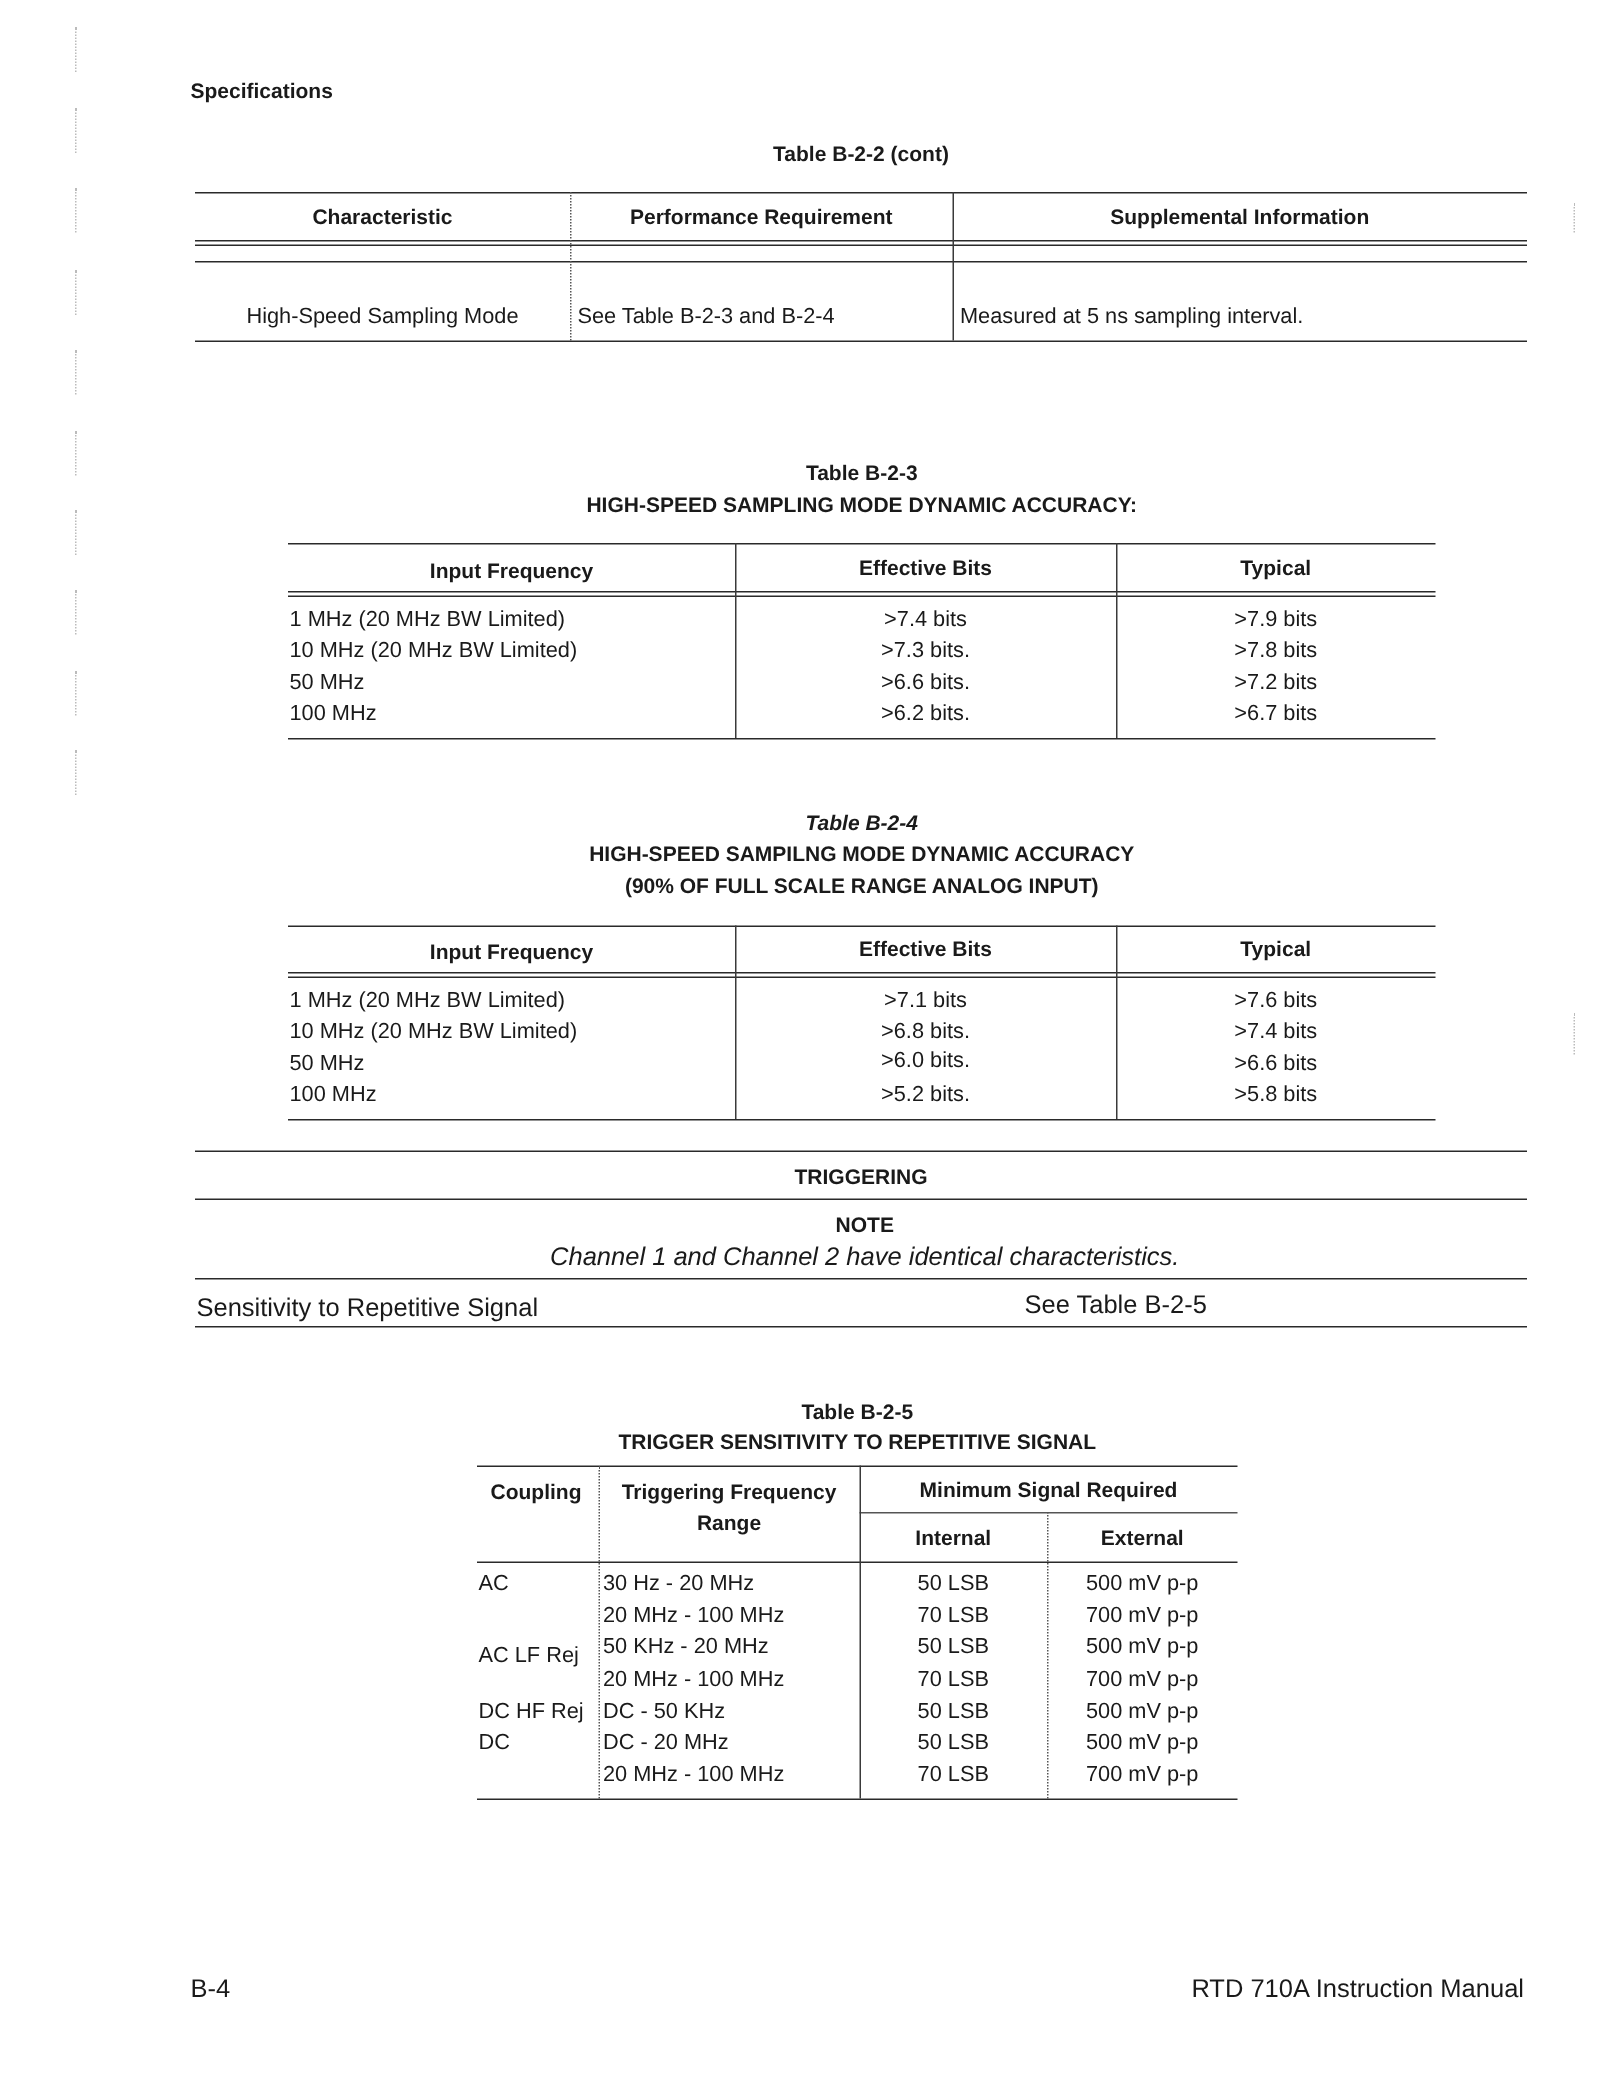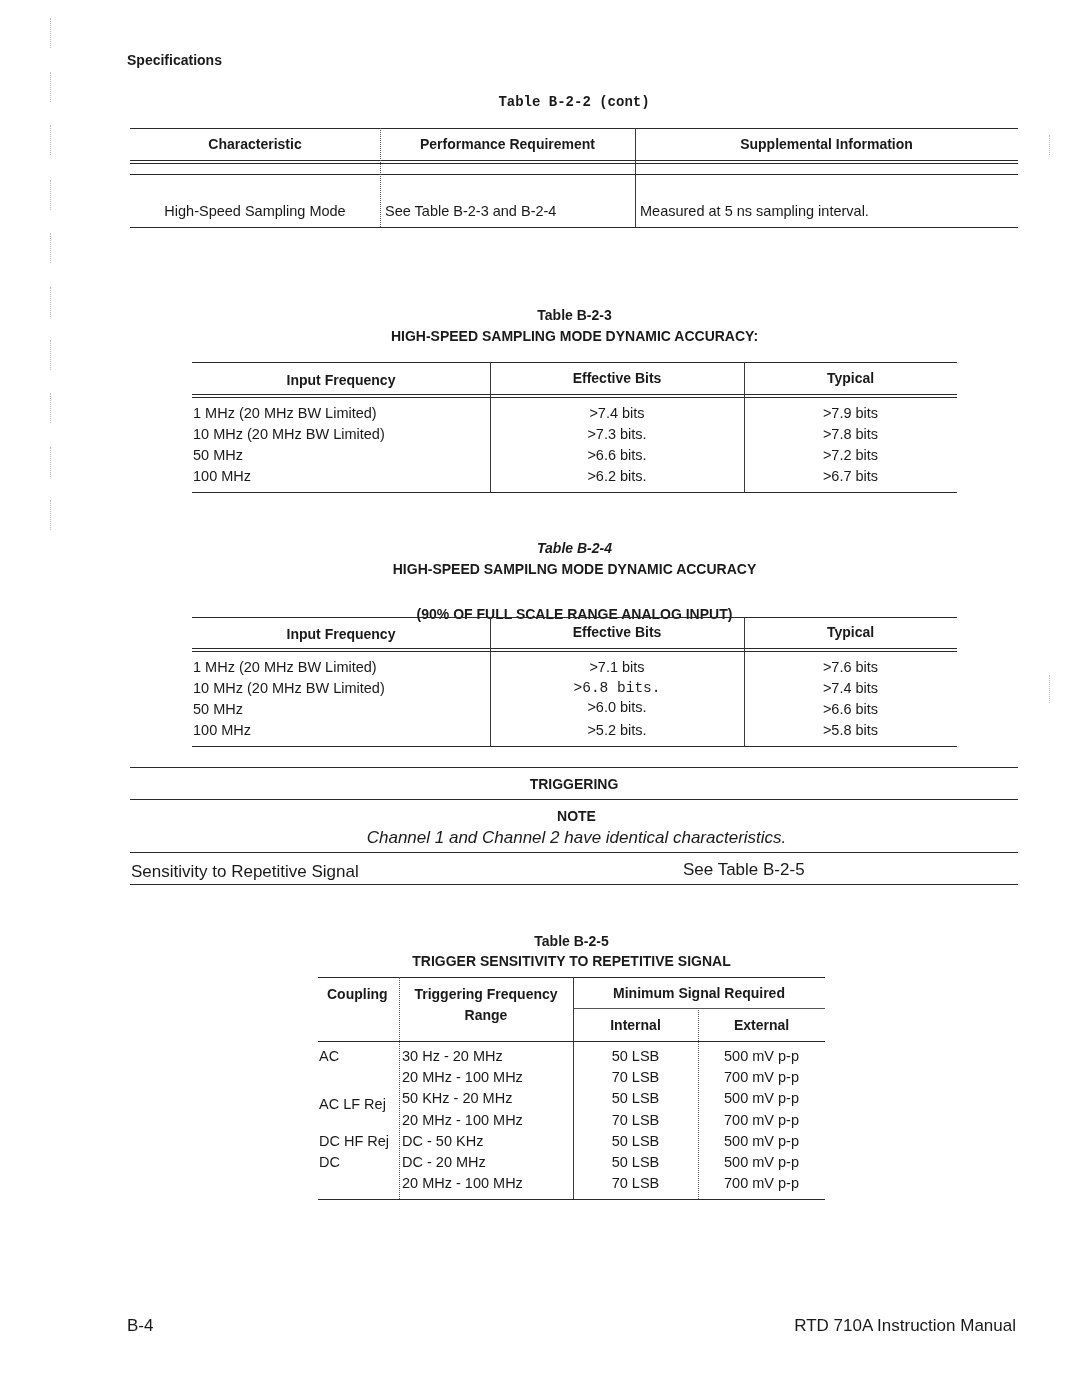--- a/index.html
+++ b/index.html
@@ -28,21 +28,21 @@
 <div class="margin-mark" style="left:50px; top:287px; height:30px;"></div>
 <div class="margin-mark" style="left:50px; top:340px; height:30px;"></div>
 <div class="margin-mark" style="left:50px; top:393px; height:30px;"></div>
 <div class="margin-mark" style="left:50px; top:447px; height:30px;"></div>
 <div class="margin-mark" style="left:50px; top:500px; height:30px;"></div>
 <div class="margin-mark" style="left:1049px; top:135px; height:20px;"></div>
 <div class="margin-mark" style="left:1049px; top:675px; height:28px;"></div>
 
 <div class="abs hdr" style="left:127px; top:52px;">Specifications</div>
 
-<div class="abs hdr center" style="left:130px; width:888px; top:94px;font-family:Liberation Mono, monospace;">Table B-2-2 (cont)</div>
+<div class="abs hdr center" style="left:130px; width:888px; top:94px;">Table B-2-2 (cont)</div>
 
 <div>
   <div class="hline" style="left:130px; width:888px; top:128px;"></div>
   <div class="hline" style="left:130px; width:888px; top:160px;"></div>
   <div class="hline" style="left:130px; width:888px; top:163px;"></div>
   <div class="hline" style="left:130px; width:888px; top:174px;"></div>
   <div class="hline" style="left:130px; width:888px; top:227px;"></div>
   <div class="vline dot" style="left:380px; top:128px; height:99px;"></div>
   <div class="vline" style="left:635px; top:128px; height:99px;"></div>
 
@@ -91,21 +91,21 @@
       <div>
         <div class="cell t15" style="left: 193px; top: 468px;">100 MHz</div>
         <div class="cell t15 center" style="left: 490px; width: 254px; top: 468px;">&gt;6.2 bits.</div>
         <div class="cell t15 center" style="left: 744px; width: 213px; top: 468px;">&gt;6.7 bits</div>
       </div>
     </div>
 </div>
 
 <div class="abs hdr center" style="left:192px; width:765px; top:540px;font-style:italic;">Table B-2-4</div>
 <div class="abs hdr center" style="left:172px; width:805px; top:561px;">HIGH-SPEED SAMPILNG MODE DYNAMIC ACCURACY</div>
-<div class="abs hdr center" style="left:172px; width:805px; top:582px;margin-top:24px;">(90% OF FULL SCALE RANGE ANALOG INPUT)</div>
+<div class="abs hdr center" style="left:172px; width:805px; top:582px;">(90% OF FULL SCALE RANGE ANALOG INPUT)</div>
 
 <div>
   <div class="hline" style="left:192px; width:765px; top:617px;"></div>
   <div class="hline" style="left:192px; width:765px; top:648px;"></div>
   <div class="hline" style="left:192px; width:765px; top:651px;"></div>
   <div class="hline" style="left:192px; width:765px; top:746px;"></div>
   <div class="vline" style="left:490px; top:617px; height:129px;"></div>
   <div class="vline" style="left:744px; top:617px; height:129px;"></div>
 
   <div class="cell hdr center" style="left:192px; width:298px; top:626px;">Input Frequency</div>
@@ -113,21 +113,21 @@
   <div class="cell hdr center" style="left:744px; width:213px; top:624px;">Typical</div>
 
   <div id="b24-rows">
       <div>
         <div class="cell t15" style="left: 193px; top: 659px;">1 MHz (20 MHz BW Limited)</div>
         <div class="cell t15 center" style="left: 490px; width: 254px; top: 659px;">&gt;7.1 bits</div>
         <div class="cell t15 center" style="left: 744px; width: 213px; top: 659px;">&gt;7.6 bits</div>
       </div>
       <div>
         <div class="cell t15" style="left: 193px; top: 680px;">10 MHz (20 MHz BW Limited)</div>
-        <div class="cell t15 center" style="left: 490px; width: 254px; top: 680px; font-family: Liberation Mono, monospace;">&gt;6.8 bits.</div>
+        <div class="cell t15 center" style="left: 490px; width: 254px; top: 680px;">&gt;6.8 bits.</div>
         <div class="cell t15 center" style="left: 744px; width: 213px; top: 680px;">&gt;7.4 bits</div>
       </div>
       <div>
         <div class="cell t15" style="left: 193px; top: 701px;">50 MHz</div>
         <div class="cell t15 center" style="left: 490px; width: 254px; top: 699px;">&gt;6.0 bits.</div>
         <div class="cell t15 center" style="left: 744px; width: 213px; top: 701px;">&gt;6.6 bits</div>
       </div>
       <div>
         <div class="cell t15" style="left: 193px; top: 722px;">100 MHz</div>
         <div class="cell t15 center" style="left: 490px; width: 254px; top: 722px;">&gt;5.2 bits.</div>

